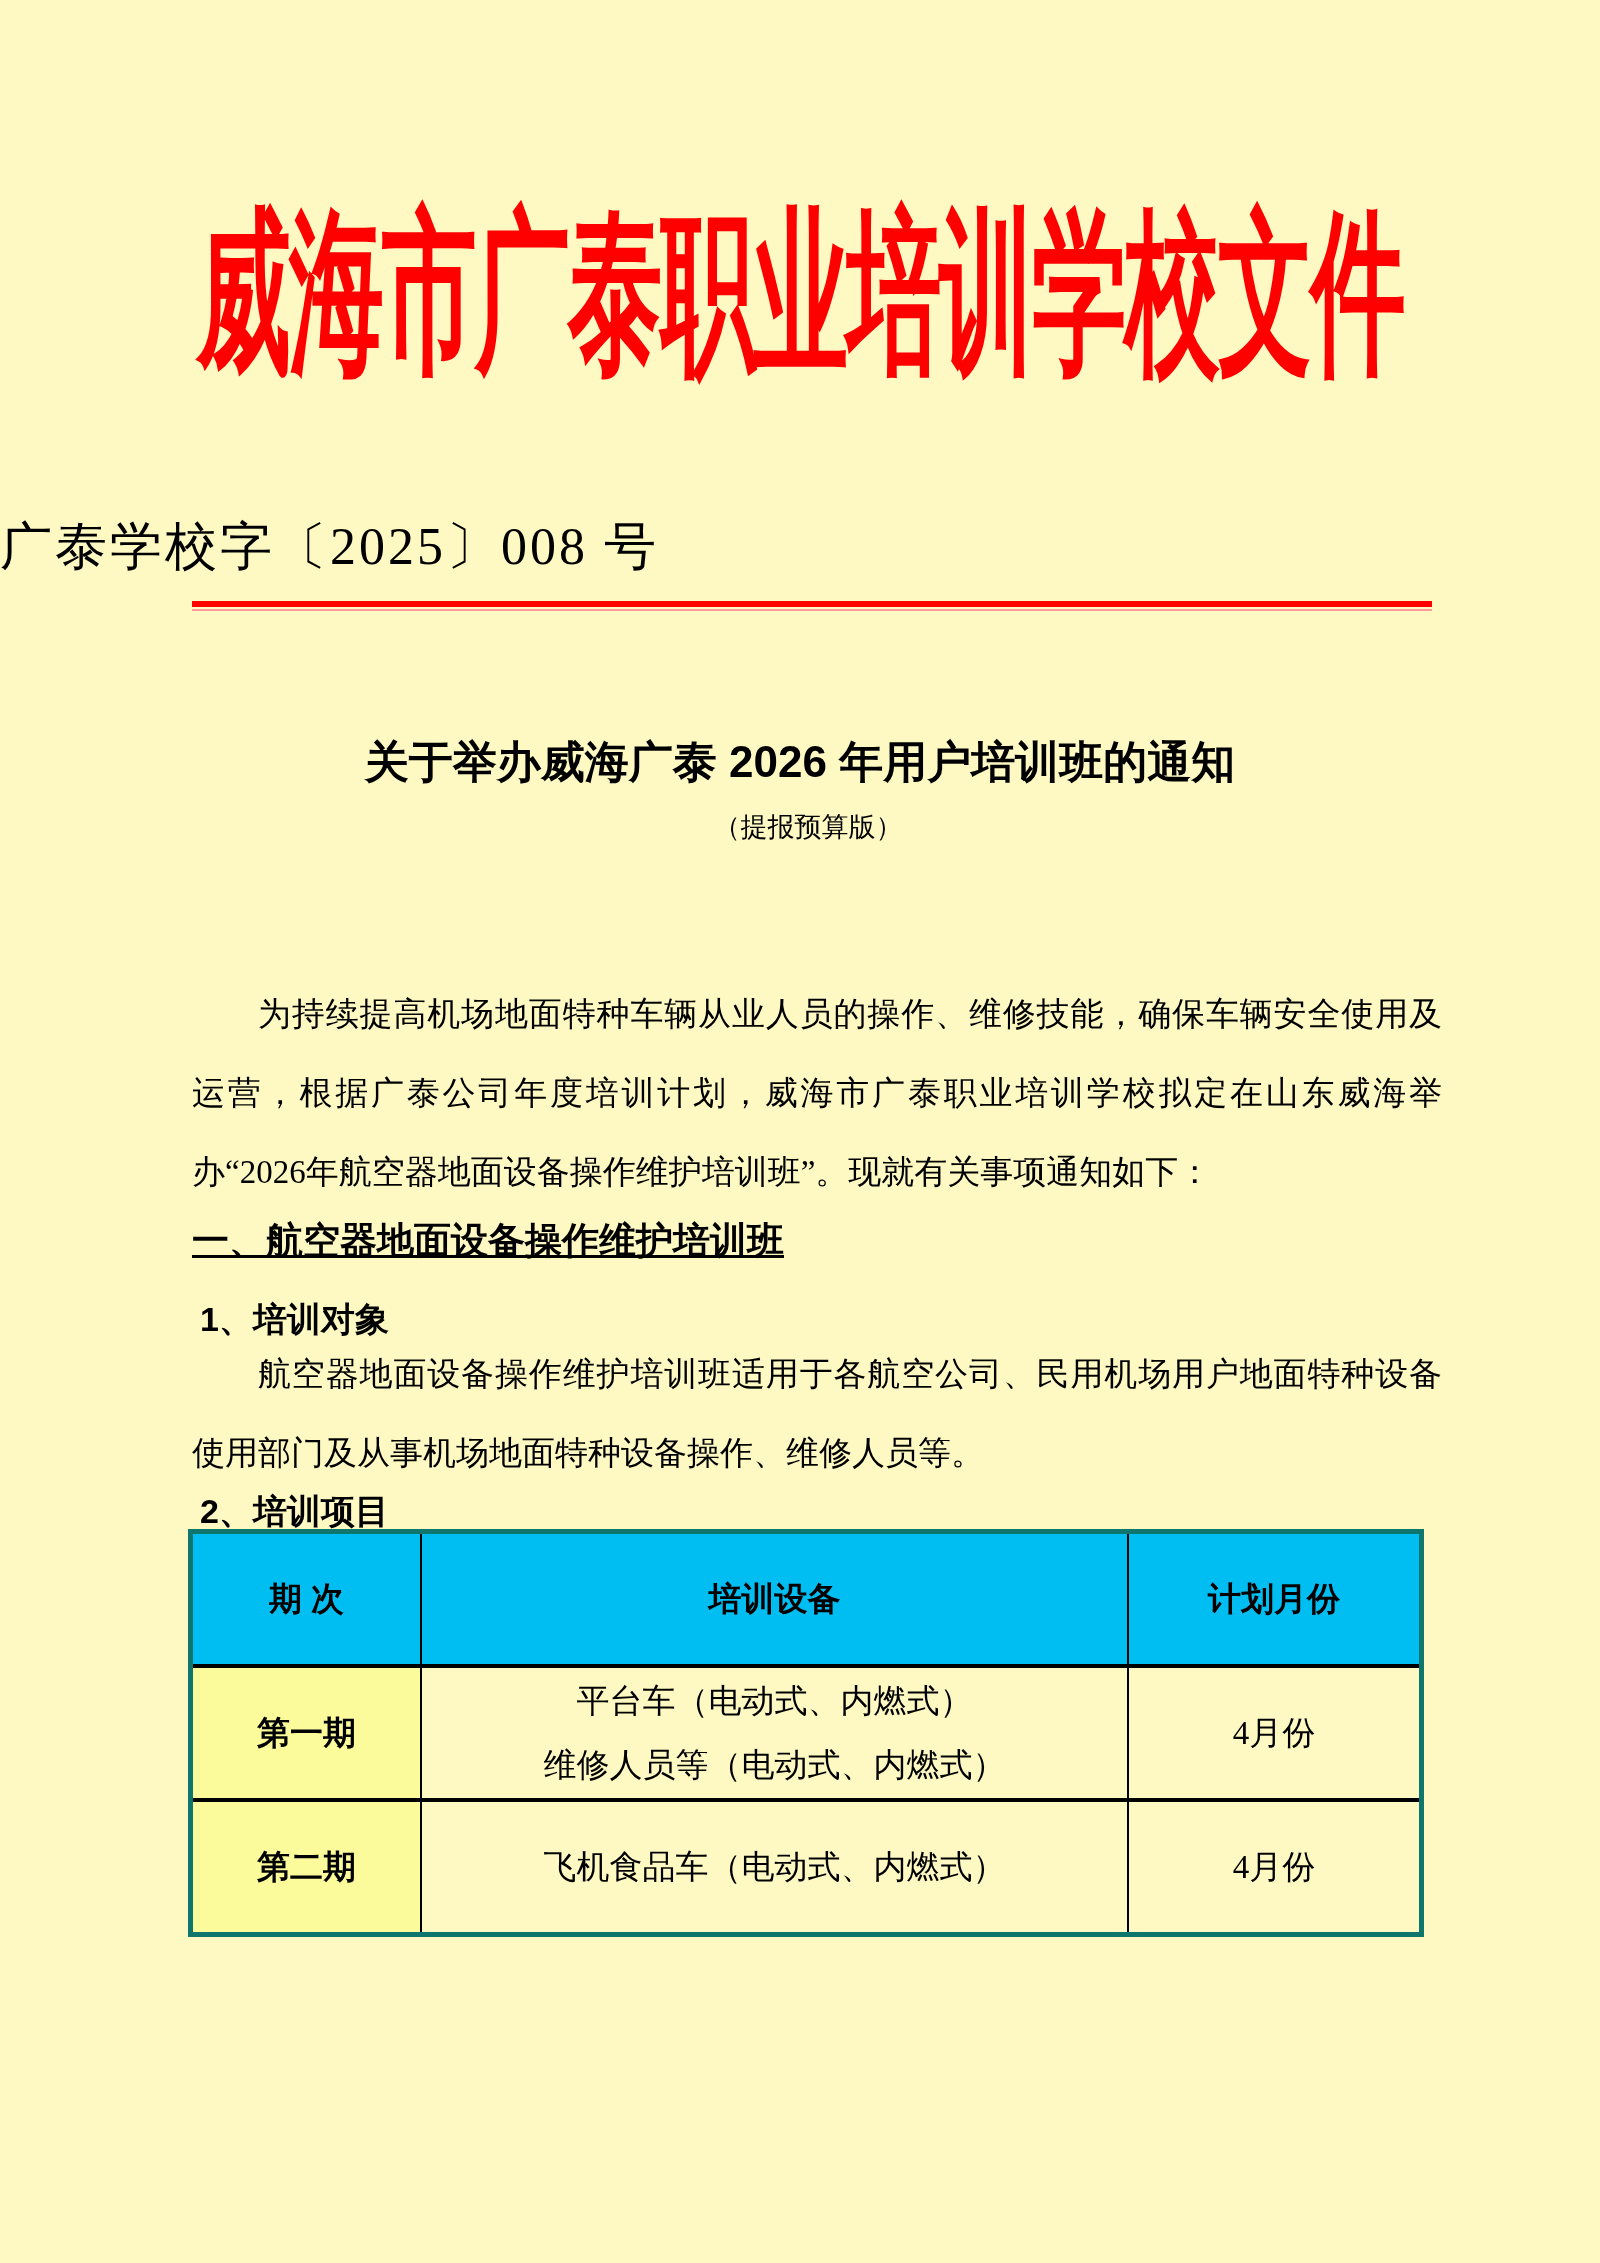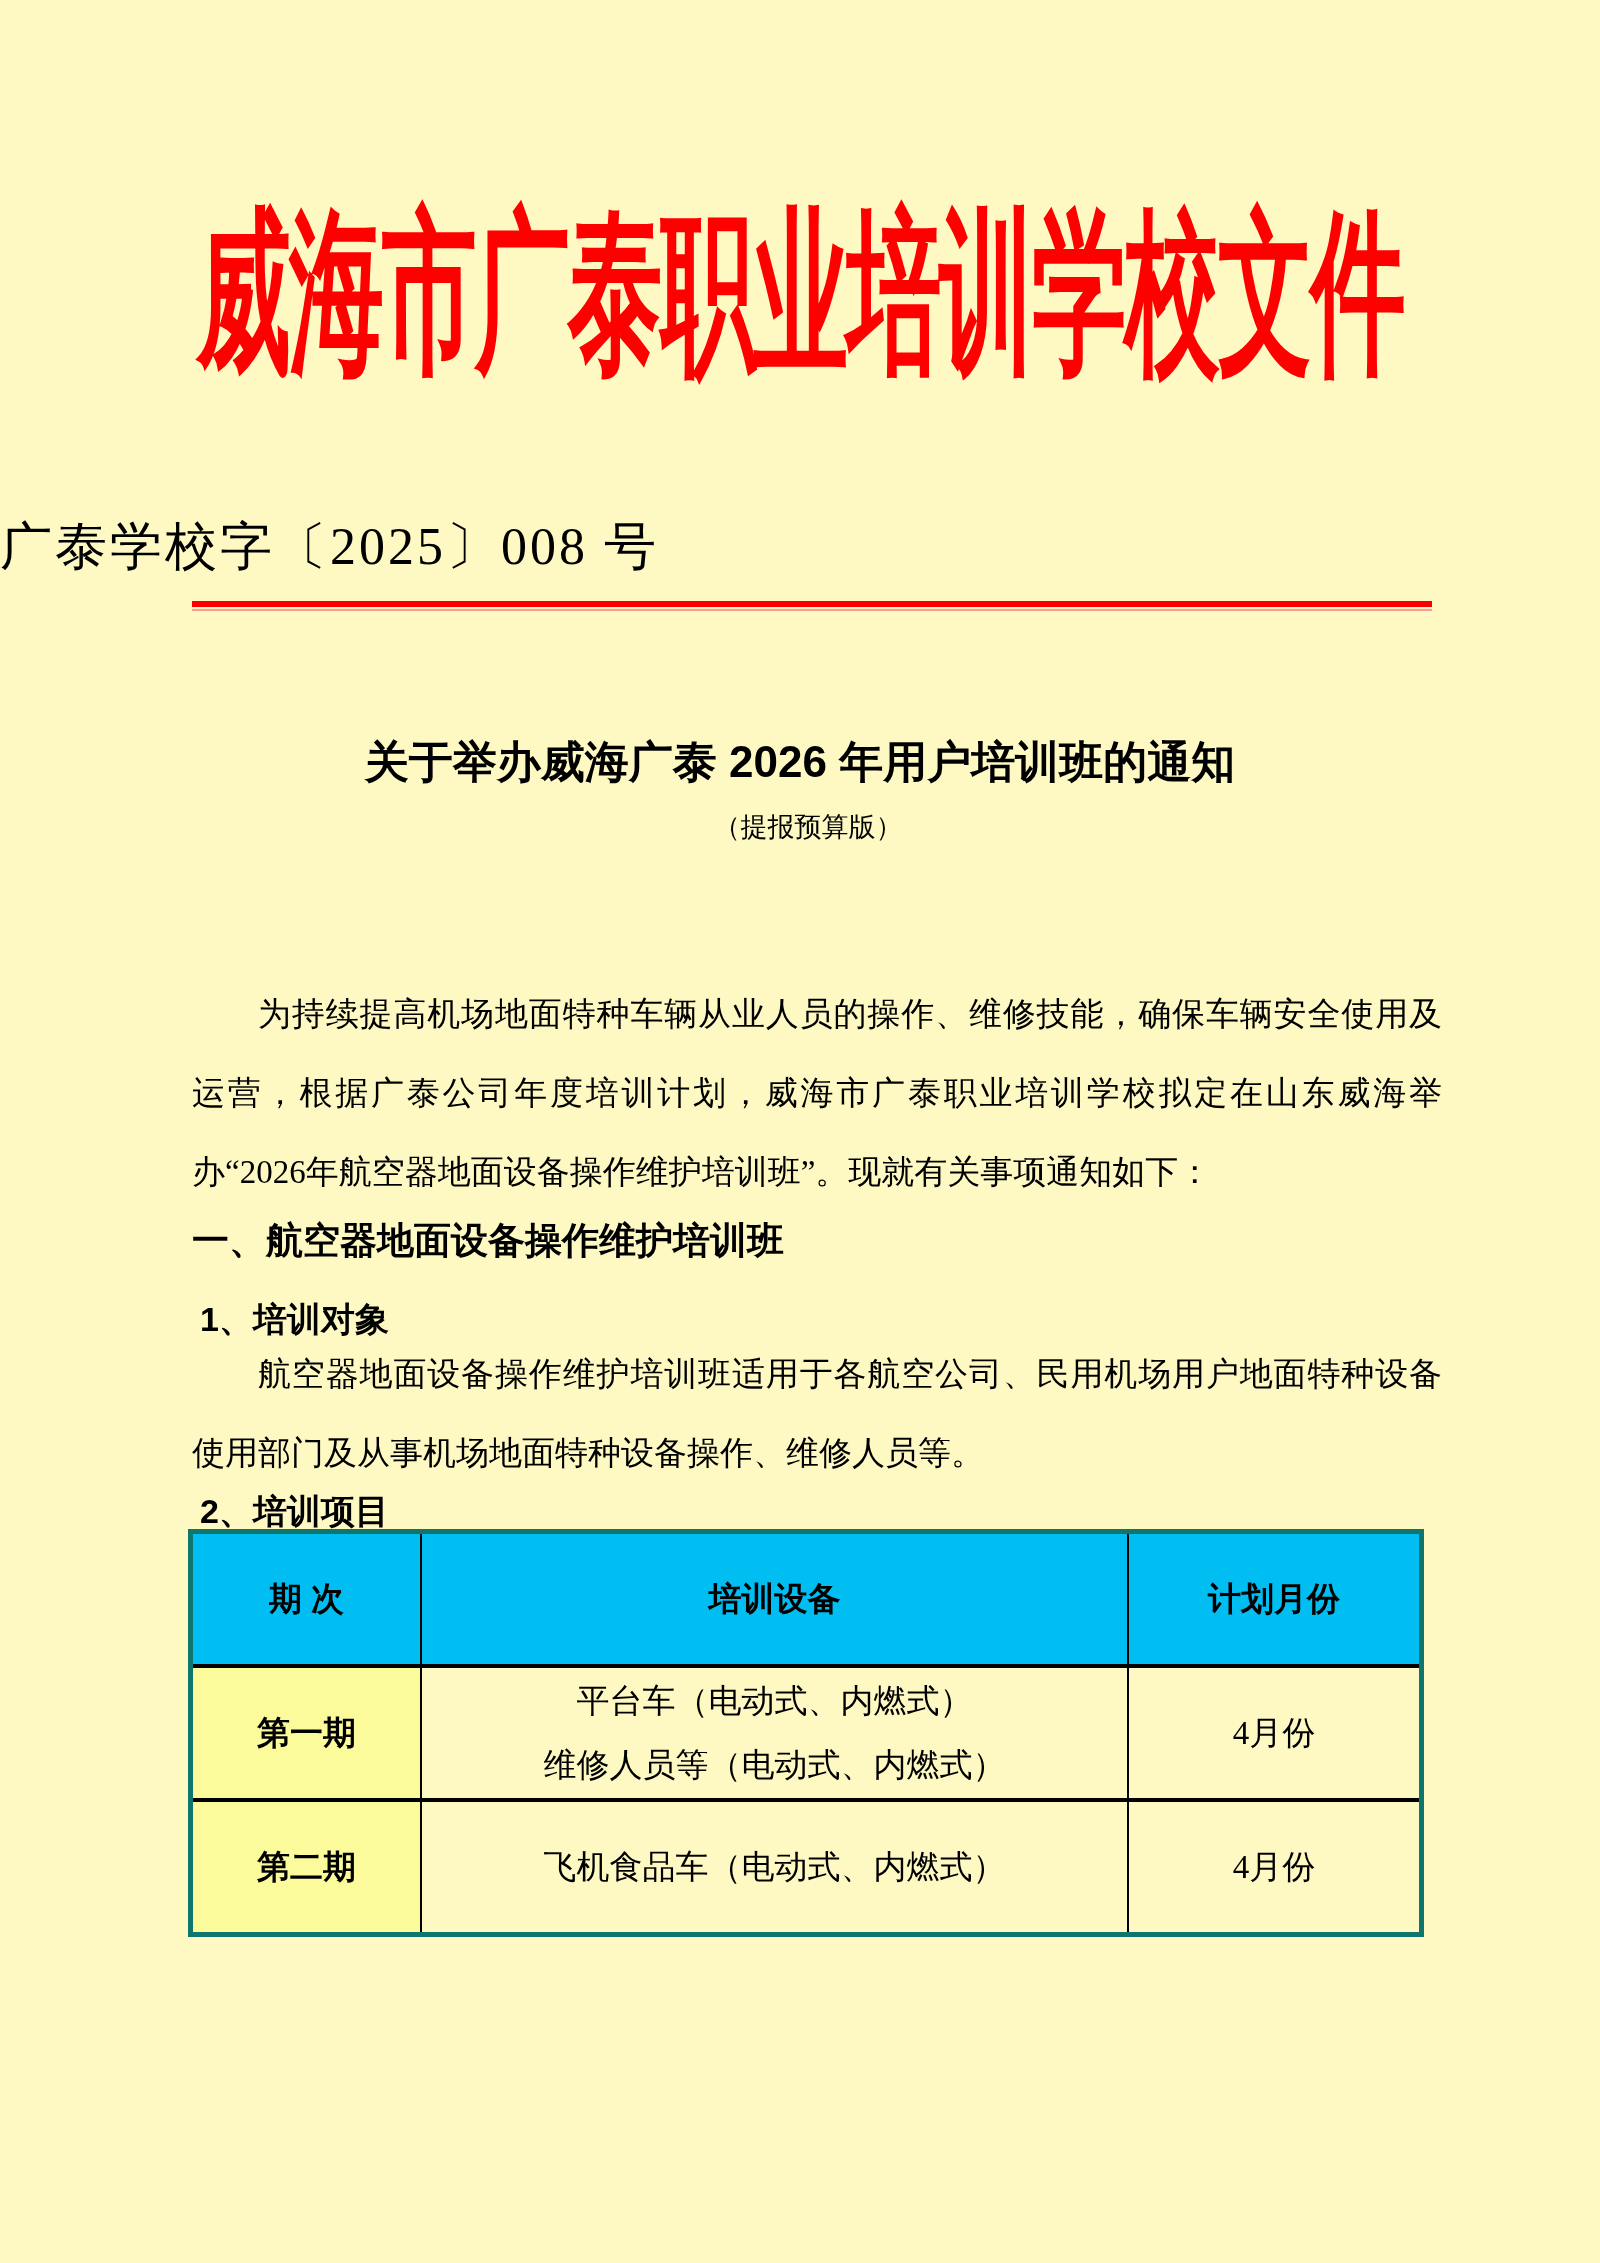--- a/index.html
+++ b/index.html
@@ -109,20 +109,21 @@
 
   .heading-1 {
     position: absolute;
     top: 1218px;
     left: 192px;
     margin: 0;
     font-family: "Liberation Sans", sans-serif;
     font-weight: bold;
     font-size: 37px;
     line-height: 46px;
+    text-decoration: underline;
   }
   .heading-sub {
     position: absolute;
     left: 192px;
     margin: 8px;
     font-family: "Liberation Sans", sans-serif;
     font-weight: bold;
     font-size: 34px;
     line-height: 42px;
   }

